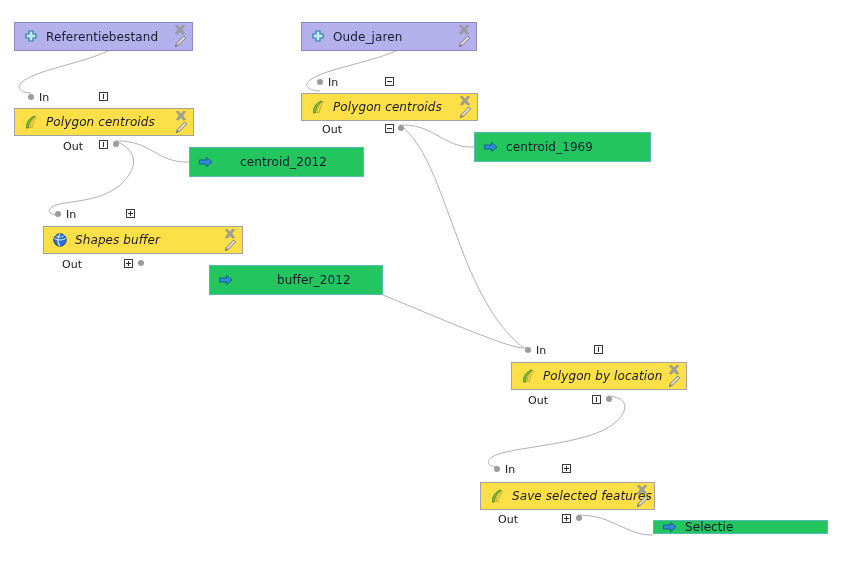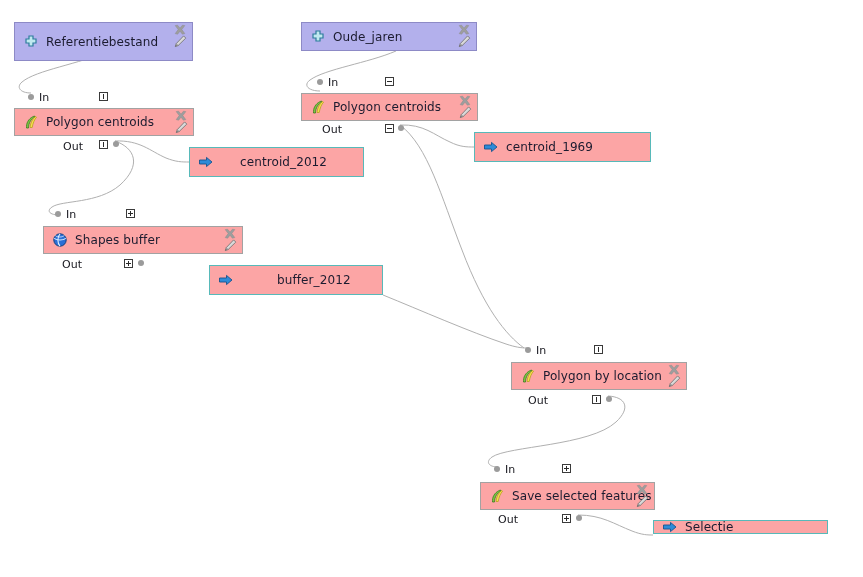--- a/index.html
+++ b/index.html
@@ -53,27 +53,28 @@
 
   
   .node.source {
     background: #b3b0ec;
     border-color: #8d8ac6;
     height: 29px;
   }
 
   
   .node.tool {
-    background: #fca5a5;
+    background: #fde047;
     border-color: #a2a2a2;
+    font-style: italic;
   }
 
   
   .node.output {
-    background: #fca5a5;
+    background: #22c55e;
     border-color: #57b9b9;
     height: 29px;
   }
 
   
   .nicon {
     width: 16px;
     height: 16px;
     flex: 0 0 16px;
     margin-right: 7px;
@@ -169,21 +170,21 @@
       <path d="M 115 141 C 135 148 142 165 120 185 C 98 204 62 200 52 207 C 46 211 50 215 59 215" fill="none" stroke="#b0b0b0" stroke-width="1"></path>
       <path d="M 396 51 C 368 63 325 69 310 80 C 303 85 308 91 320 91" fill="none" stroke="#b0b0b0" stroke-width="1"></path>
       <path d="M 400 125 C 424 124 434 135 450 142 C 460 147 467 147 474 147" fill="none" stroke="#b0b0b0" stroke-width="1"></path>
       <path d="M 400 125 C 428 146 441 196 462 250 C 484 308 506 335 524 348" fill="none" stroke="#b0b0b0" stroke-width="1"></path>
       <path d="M 383 295 C 420 310 470 332 506 344 C 515 347 521 348 527 348" fill="none" stroke="#b0b0b0" stroke-width="1"></path>
       <path d="M 608 396 C 626 397 631 408 616 422 C 590 446 508 446 492 457 C 485 462 489 467 498 467" fill="none" stroke="#b0b0b0" stroke-width="1"></path>
       <path d="M 578 515 C 602 515 614 524 632 531 C 642 535 648 535 653 535" fill="none" stroke="#b0b0b0" stroke-width="1"></path>
     </svg>
 
   <div id="nodes-layer">
-      <div class="node source" style="left: 14px; top: 22px; width: 179px; height: 39px; align-items: center;">
+      <div class="node source" style="left: 14px; top: 22px; width: 179px; height: 29px; align-items: center;">
         <span class="nicon">
           <svg width="16" height="16" viewBox="0 0 16 16">
             <path d="M6 2 h4 v3 h3 v4 h-3 v3 h-4 v-3 h-3 v-4 h3 z" fill="#bfe9ef" stroke="#2d7c9c" stroke-width="1.2"></path>
           </svg>
         </span>
         <span class="label">Referentiebestand</span>
         <div class="actions">
           <span class="x-ico"><svg width="14" height="13" viewBox="0 0 14 13">
               <path d="M2.2 1.6 L4.6 1.2 L7 4.2 L9.4 1.2 L11.8 1.6 L8.8 5.6 L11.8 9.6 L9.4 10.2 L7 7.2 L4.6 10.2 L2.2 9.6 L5.2 5.6 Z" fill="#9e9e9e" stroke="#8a8a8a" stroke-width="0.5"></path>
             </svg></span>

